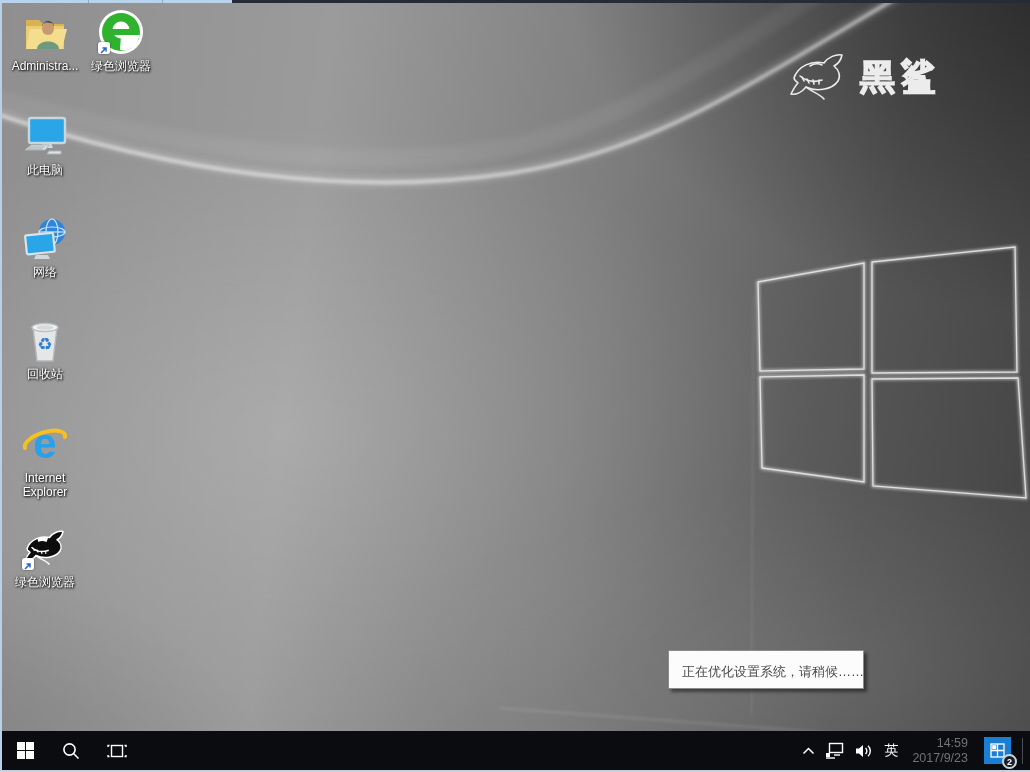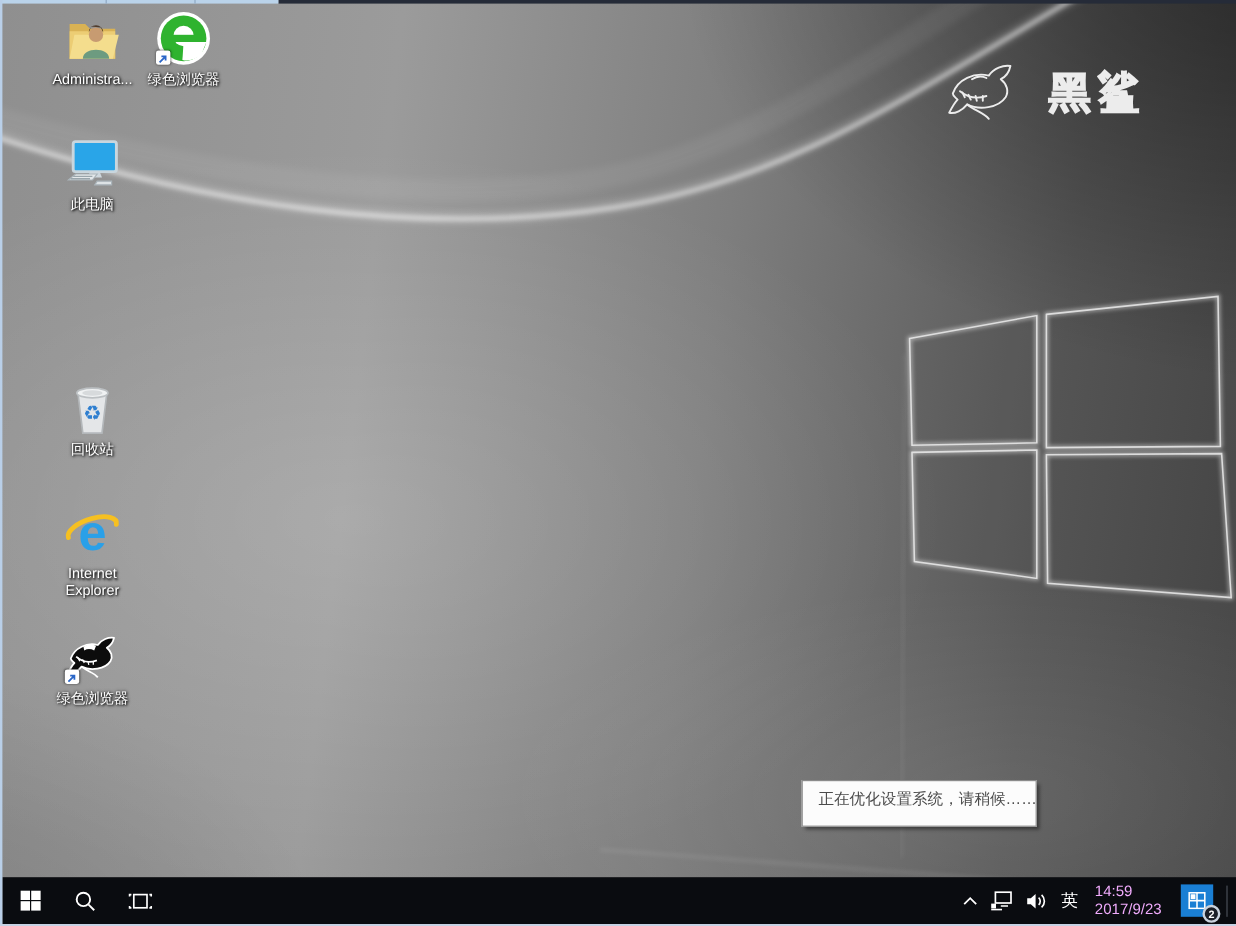--- a/index.html
+++ b/index.html
@@ -21,53 +21,53 @@
   }
   .wallpaper svg{position:absolute;inset:0;}
   
   .frame-left{position:absolute;left:0;top:0;bottom:0;width:2px;background:#b9cfe8;z-index:40;}
   .frame-bottom{position:absolute;left:0;right:0;bottom:0;height:2px;background:#c6d2e4;z-index:40;}
   .frame-top{position:absolute;left:0;top:0;right:0;height:3px;z-index:40;display:flex;}
   .frame-top .lt{width:232px;height:100%;background:#bad3ea;position:relative;}
   .frame-top .lt i{position:absolute;top:0;bottom:0;width:1px;background:#8fa9c4;}
   .frame-top .dk{flex:1;height:100%;background:#252b38;}
   
-  .cell{position:absolute;width:74px;display:flex;flex-direction:column;align-items:center;gap:3px;z-index:10;cursor:default;margin-left:32px;}
+  .cell{position:absolute;width:74px;display:flex;flex-direction:column;align-items:center;gap:3px;z-index:10;cursor:default;}
   .cell .ic{width:48px;height:48px;position:relative;}
   .cell .lbl{
     font-size:12px;color:#fff;text-align:center;line-height:14px;max-width:74px;
     text-shadow:1px 1px 2px rgba(0,0,0,.95),0 0 3px rgba(0,0,0,.8);
   }
   .sc-badge{position:absolute;left:1px;bottom:2px;width:12px;height:12px;background:#fff;border-radius:2px;box-shadow:0 0 2px rgba(0,0,0,.6);}
   
-  .watermark{position:absolute;left:786px;top:52px;display:flex;align-items:center;gap:24px;z-index:5;}
+  .watermark{position:absolute;left:786px;top:52px;display:flex;align-items:center;gap:10px;z-index:5;}
   .watermark .wm-text{
     font-size:35px;font-weight:700;letter-spacing:6px;
     color:transparent;-webkit-text-stroke:1.4px #ececec;
   }
   
   .tooltip{
     position:absolute;left:668px;top:650px;width:196px;height:39px;z-index:20;
     background:#fcfcfc;border:1px solid #8b8b8b;
     box-shadow:3px 3px 3px rgba(0,0,0,.45);
-    display:flex;align-items:center;padding:0 8px 7px 13px;
+    display:flex;align-items:flex-end;padding:0 8px 7px 13px;
     font-size:13px;color:#4b4b4b;white-space:nowrap;
   }
   
   .taskbar{
     position:absolute;left:2px;right:0;bottom:2px;height:39px;z-index:30;
     background:#0a0c10;display:flex;align-items:stretch;
   }
   .tb-left{display:flex;align-items:stretch;}
   .tb-btn{width:46px;display:flex;align-items:center;justify-content:center;cursor:pointer;}
   .tb-spacer{flex:1;}
   .tray{display:flex;align-items:center;}
   .tray-btn{height:100%;display:flex;align-items:center;justify-content:center;cursor:pointer;padding:0 5px;}
   .ime{font-size:14px;color:#fff;padding:0 6px;}
-  .clock{display:flex;flex-direction:column;align-items:flex-start;justify-content:center;color:#f0abfc;font-size:12.5px;line-height:15px;padding:0 8px;cursor:pointer;}
+  .clock{display:flex;flex-direction:column;align-items:flex-end;justify-content:center;color:#737373;font-size:12.5px;line-height:15px;padding:0 8px;cursor:pointer;}
   .tile{position:relative;width:27px;height:27px;background:#1a7fd4;display:flex;align-items:center;justify-content:center;margin:0 10px 0 8px;cursor:pointer;}
   .badge{
     position:absolute;right:-6px;bottom:-5px;width:15px;height:15px;border-radius:50%;
     background:#1b1f27;border:2px solid #c9d2dd;color:#fff;font-size:9px;font-weight:700;
     display:flex;align-items:center;justify-content:center;
   }
   .tray-sep{width:1px;height:26px;background:#4a4f57;margin:0 1px;}
   .show-desktop{width:6px;height:100%;cursor:pointer;}
 </style>
 </head>
@@ -173,20 +173,37 @@
         <rect x="8" y="6" width="36" height="25" rx="2" fill="#29a5e8" stroke="#c8d6de" stroke-width="2.4"></rect>
         <path d="M22,31 h8 l2,5 h-12 z" fill="#cfd8de"></path>
         <path d="M4,38 l6,-5 h18 l-4,5 z" fill="#e4e8ea" stroke="#aab4ba" stroke-width="1"></path>
         <path d="M6,37 h16 M8,35 h16" stroke="#9aa6ac" stroke-width="1.2"></path>
         <path d="M26,42 h14 v-3 h-12 z" fill="#dde2e5" stroke="#aab4ba" stroke-width="1"></path>
       </svg>
     </div>
     <div class="lbl">此电脑</div>
   </div>
 
+  <div class="cell" style="left:8px;top:214px">
+    <div class="ic">
+      <svg width="48" height="48" viewBox="0 0 48 48">
+        <circle cx="31" cy="18" r="13" fill="#2f86d8"></circle>
+        <g stroke="#cfe6f8" stroke-width="1.2" fill="none">
+          <ellipse cx="31" cy="18" rx="13" ry="5"></ellipse>
+          <ellipse cx="31" cy="18" rx="6" ry="13"></ellipse>
+          <path d="M18,18 h26"></path>
+        </g>
+        <g transform="rotate(-6 20 30)">
+          <rect x="5" y="20" width="28" height="19" rx="1.5" fill="#29a5e8" stroke="#d8e2e8" stroke-width="2.2"></rect>
+        </g>
+        <path d="M15,41 h12 l2,4 h-16 z" fill="#cfd8de"></path>
+      </svg>
+    </div>
+    <div class="lbl">网络</div>
+  </div>
 
   <div class="cell" style="left:8px;top:316px">
     <div class="ic">
       <svg width="48" height="48" viewBox="0 0 48 48">
         <path d="M12,12 L16,45 H32 L36,12 Z" fill="#e4e6e8" stroke="#b3b7ba" stroke-width="1.4"></path>
         <ellipse cx="24" cy="11.5" rx="13" ry="4" fill="#f0f2f3" stroke="#bcc0c3" stroke-width="1.4"></ellipse>
         <ellipse cx="24" cy="11.5" rx="8.5" ry="2.3" fill="#d7dadc"></ellipse>
         <text x="24" y="34" font-size="17" fill="#2f7fd0" text-anchor="middle" font-family="'DejaVu Sans',sans-serif">♻</text>
       </svg>
     </div>

